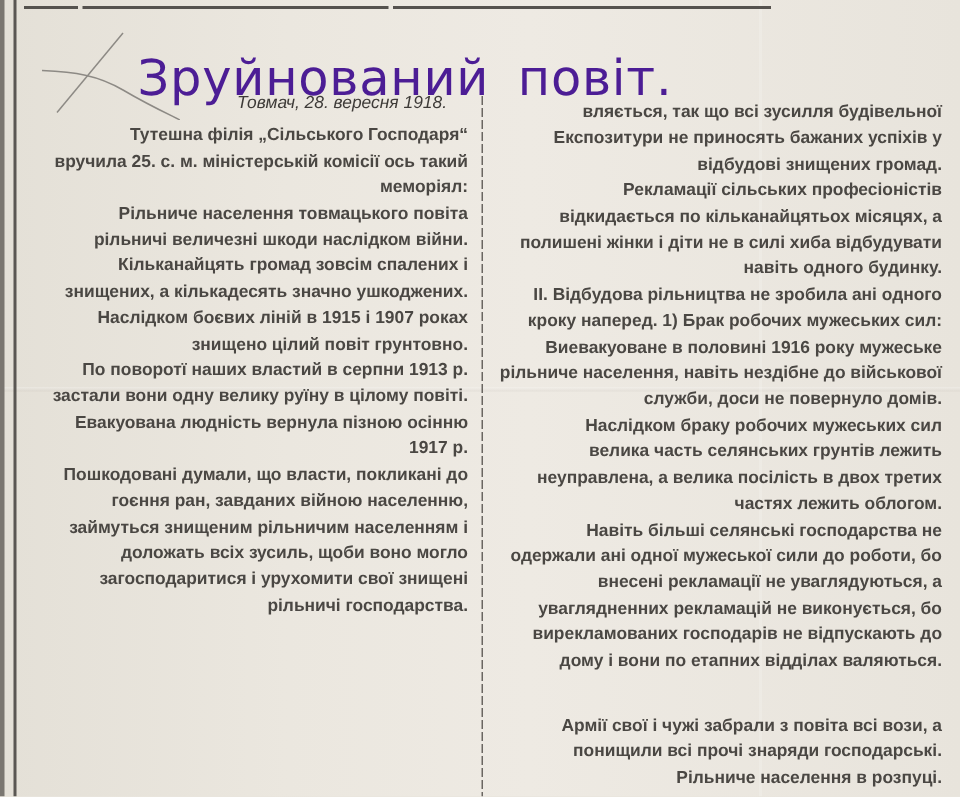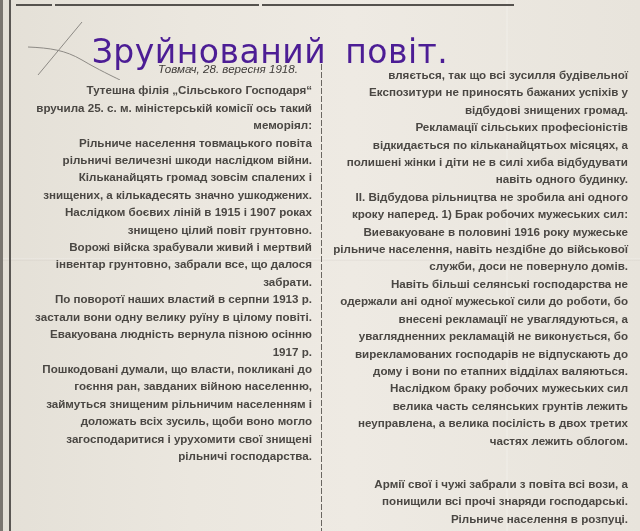--- a/index.html
+++ b/index.html
@@ -79,31 +79,30 @@
 <h1 class="headline">Зруйнований повіт.</h1>
 
 <div class="col-divider"></div>
 
 <div class="col col-left">
   <p class="dateline noindent">Товмач, 28. вересня 1918.</p>
   <p>Тутешна філія „Сільського Господаря“ вручила 25. с. м. міністерській комісії ось такий меморіял:</p>
   <p>Рільниче населення товмацького повіта рільничі величезні шкоди наслідком війни.</p>
   <p>Кільканайцять громад зовсім спалених і знищених, а кількадесять значно ушкоджених.</p>
   <p>Наслідком боєвих ліній в 1915 і 1907 роках знищено цілий повіт грунтовно.</p>
-  <p>Ворожі війска зрабували живий і мертвий інвентар грунтовно, забрали все, що далося забрати.</p>
   <p>По поворотї наших властий в серпни 1913 р. застали вони одну велику руїну в цілому повіті.</p>
   <p>Евакуована людність вернула пізною осінню 1917 р.</p>
   <p>Пошкодовані думали, що власти, покликані до гоєння ран, завданих війною населенню, займуться знищеним рільничим населенням і доложать всіх зусиль, щоби воно могло загосподаритися і урухомити свої знищені рільничі господарства.</p>
 
 </div>
 
 <div class="col col-right">
   <p class="noindent">вляється, так що всі зусилля будівельної Експозитури не приносять бажаних успіхів у відбудові знищених громад.</p>
   <p>Рекламації сільських професіоністів відкидається по кільканайцятьох місяцях, а полишені жінки і діти не в силі хиба відбудувати навіть одного будинку.</p>
   <p>ІІ. Відбудова рільництва не зробила ані одного кроку наперед. 1) Брак робочих мужеських сил: Виевакуоване в половині 1916 року мужеське рільниче населення, навіть нездібне до військової служби, доси не повернуло домів.</p>
+  <p>Наслідком браку робочих мужеських сил велика часть селянських грунтів лежить неуправлена, а велика посілість в двох третих частях лежить облогом.</p>
   <p>Навіть більші селянські господарства не одержали ані одної мужеської сили до роботи, бо внесені рекламації не уваглядуються, а уваглядненних рекламацій не виконується, бо вирекламованих господарів не відпускають до дому і вони по етапних відділах валяються.</p>
-  <p>Наслідком браку робочих мужеських сил велика часть селянських грунтів лежить неуправлена, а велика посілість в двох третих частях лежить облогом.</p>
 </div>
 
 <div class="col col-right-bottom">
   <p class="noindent">Армії свої і чужі забрали з повіта всі вози, а понищили всі прочі знаряди господарські.</p>
   <p>Рільниче населення в розпуці.</p>
 </div>
 
 </body></html>

